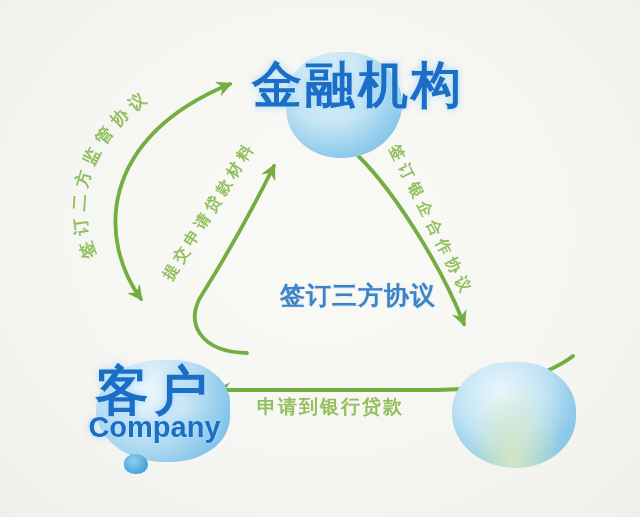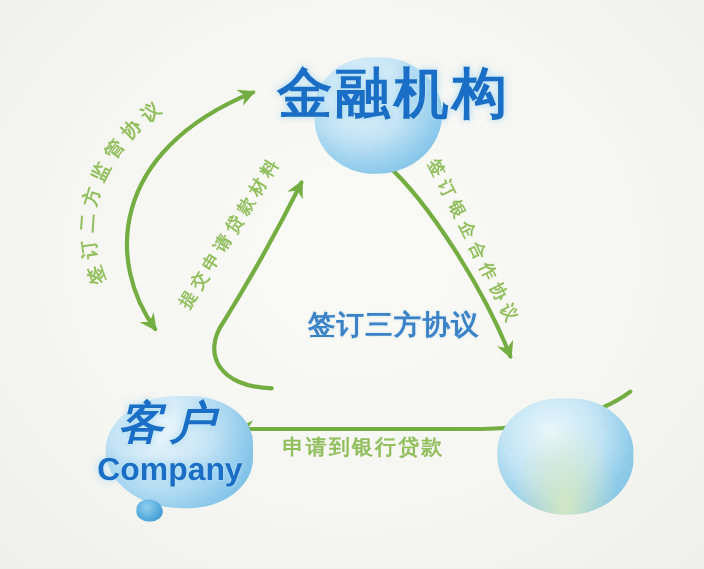--- a/index.html
+++ b/index.html
@@ -60,21 +60,21 @@
     z-index:2;
     color:#1b6ec5;
     font-weight:bold;
     text-align:center;
     text-shadow:0 0 2px #cdeafb, 0 0 7px rgba(150,210,245,0.85);
     white-space:nowrap;
     line-height:1;
   }
   .node-zh.bank{ left:252px; top:60px; width:180px; font-size:50px; letter-spacing:3px; }
   .node-en.bank{ left:252px; top:102px; width:180px; font-size:25px; }
-  .node-zh.customer{ left:72px; top:364px; width:165px; font-size:41px; letter-spacing:6px;font-style:italic; }
+  .node-zh.customer{ left:72px; top:364px; width:165px; font-size:53px; letter-spacing:6px; }
   .node-en.customer{ left:72px; top:413px; width:165px; font-size:29px; }
   .node-zh.company{ left:438px; top:367px; width:160px; font-size:36px; letter-spacing:1px; }
   .node-en.company{ left:438px; top:411px; width:160px; font-size:26px; }
 
   .center-label{
     position:absolute;
     left:280px; top:267px;
     z-index:2;
     color:#3b82c6;
     font-size:25px;

